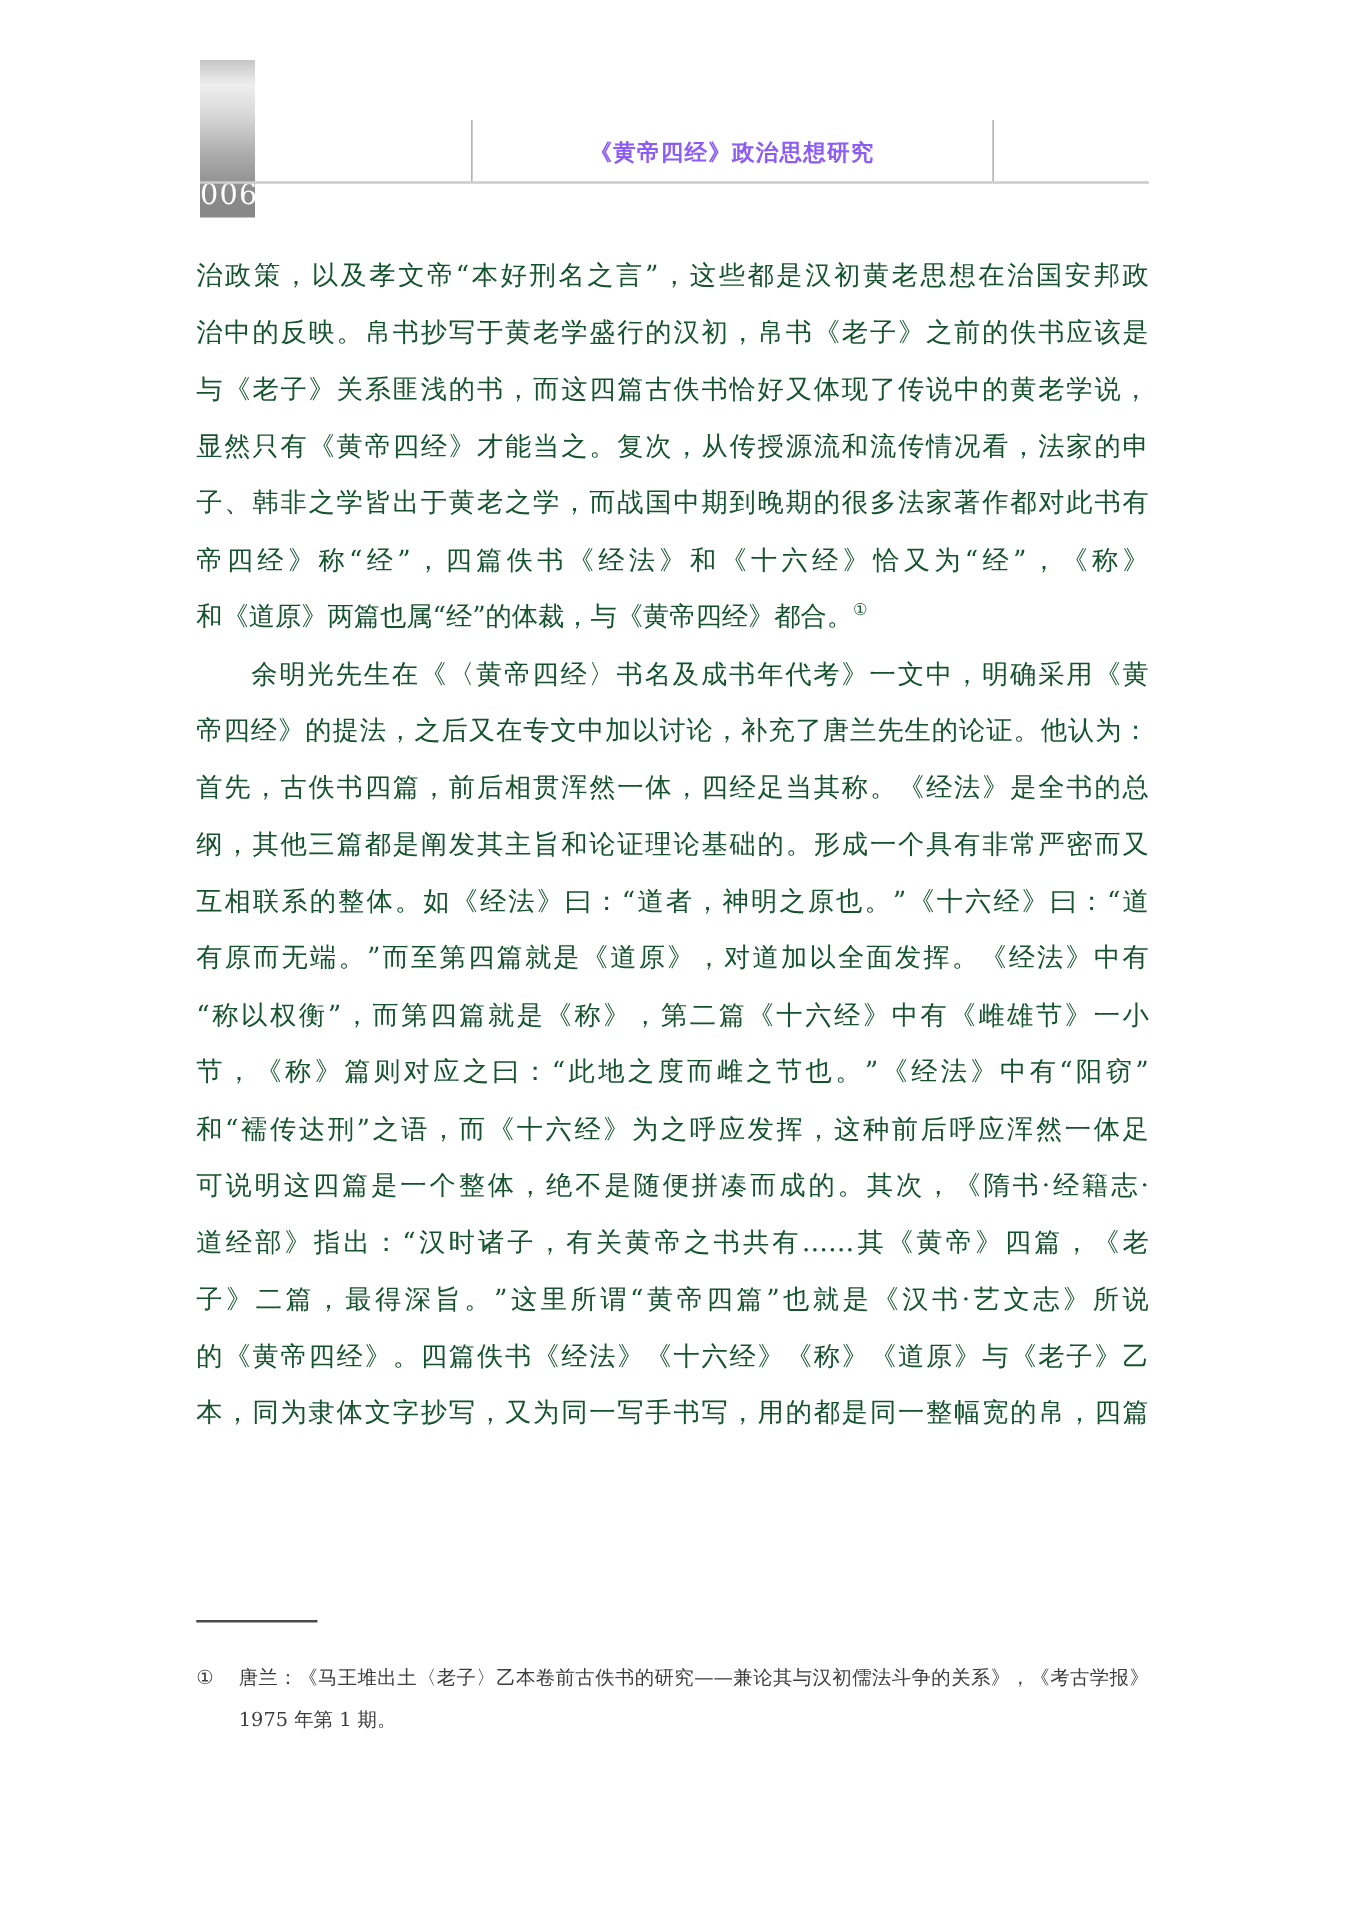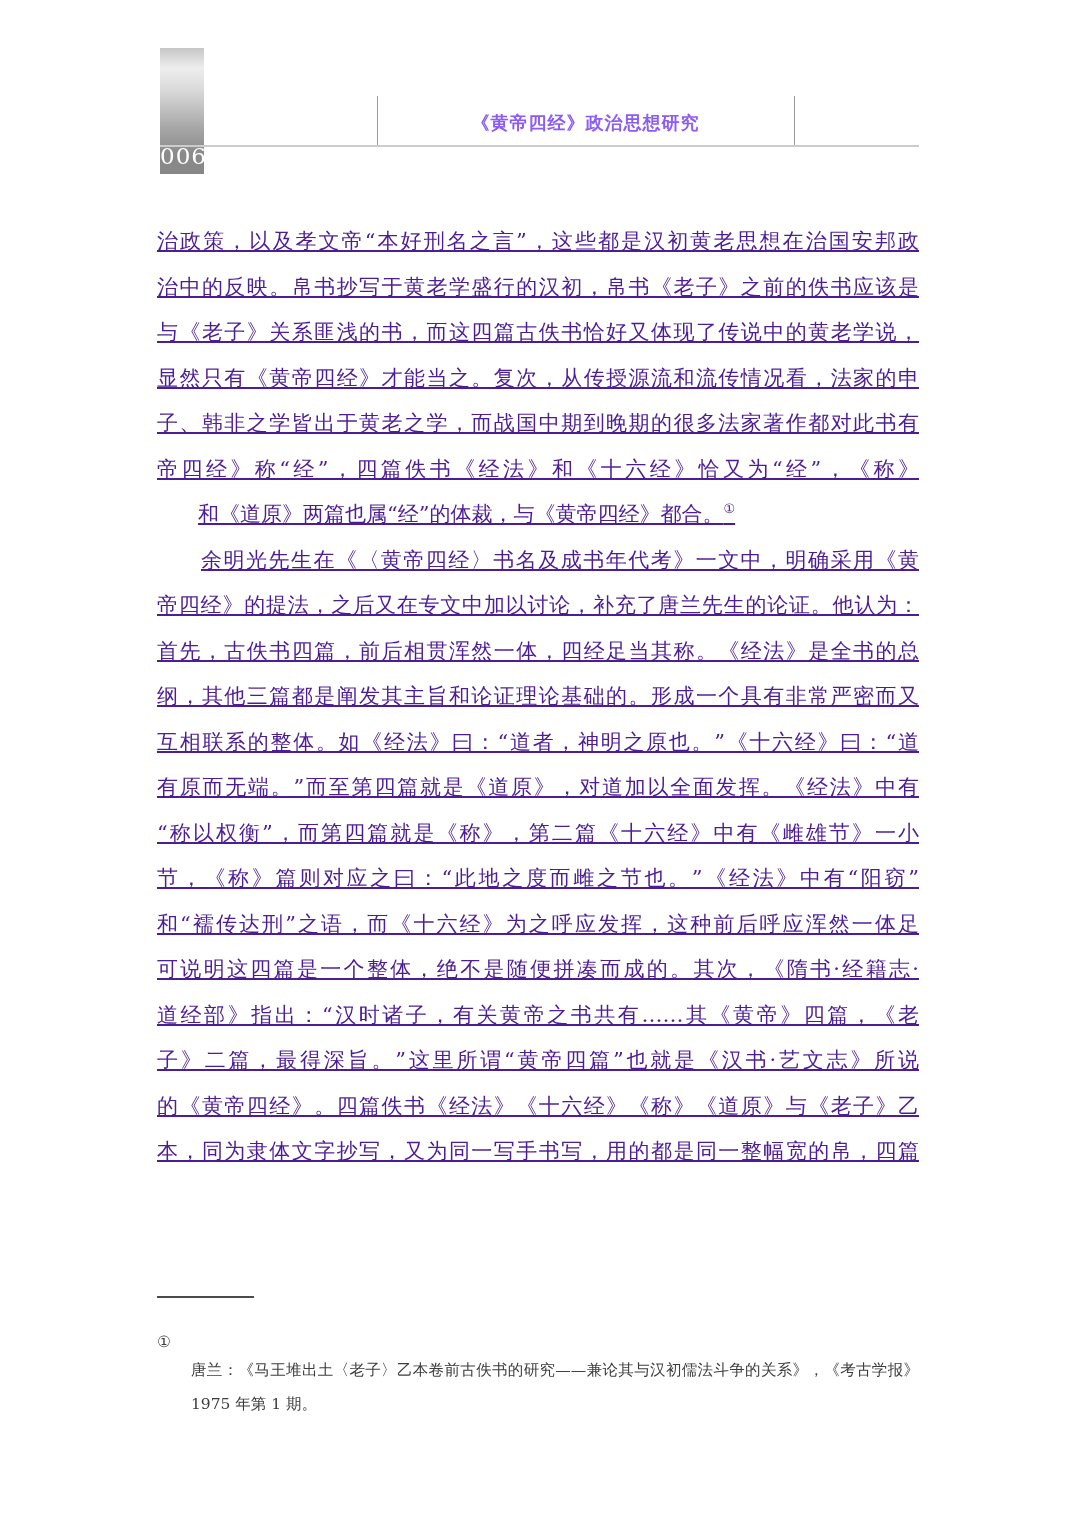--- a/index.html
+++ b/index.html
@@ -12,32 +12,32 @@
   .folio-num{position:absolute;left:0;right:0;bottom:5px;text-align:center;
     color:#ffffff;font-size:23px;letter-spacing:1px;}
   .header-rule{position:absolute;left:160px;top:145px;width:759px;height:2px;background:#cccccc;}
   .vline{position:absolute;top:96px;width:1px;height:49px;background:#9b9b9b;}
   .vline-left{left:377px;}
   .vline-right{left:794px;}
   .running-title{position:absolute;left:377px;top:110px;width:417px;height:30px;
     text-align:center;font-size:18px;line-height:26px;font-weight:600;color:#8b5cf6;letter-spacing:1px;}
 
   
-  .body-text{position:absolute;left:157px;top:219px;width:762px;color:#4c1d95;text-decoration:underline;}
+  .body-text{position:absolute;left:157px;top:198px;width:762px;color:#14532d;}
   .line{height:45.5px;line-height:45.5px;font-size:21px;
     text-align:justify;text-align-last:justify;white-space:nowrap;}
-  .line.no-just{text-align-last:left;white-space:normal;margin-left:41px;}
+  .line.no-just{text-align-last:left;white-space:normal;}
   .para.indent .line:first-child{text-indent:44px;}
   .line sup{font-size:13px;vertical-align:super;line-height:0;}
 
   
   .fn-rule{position:absolute;left:157px;top:1296px;width:97px;height:2px;background:#4a4a4a;}
   .footnote{position:absolute;left:157px;top:1325px;width:762px;display:flex;color:#3c3c3c;}
   .fn-marker{flex:none;width:34px;font-size:15.5px;line-height:34px;}
-  .fn-lines{flex:1;min-width:0;margin-top:28px;}
+  .fn-lines{flex:1;min-width:0;}
   .fn-line{font-size:15.5px;line-height:34px;text-align:justify;text-align-last:justify;white-space:nowrap;}
   .fn-line.no-just{text-align-last:left;white-space:normal;}
 </style>
 </head>
 <body>
 
 <div class="page">
 
   <div class="folio-block">
     <span class="folio-num">006</span>

